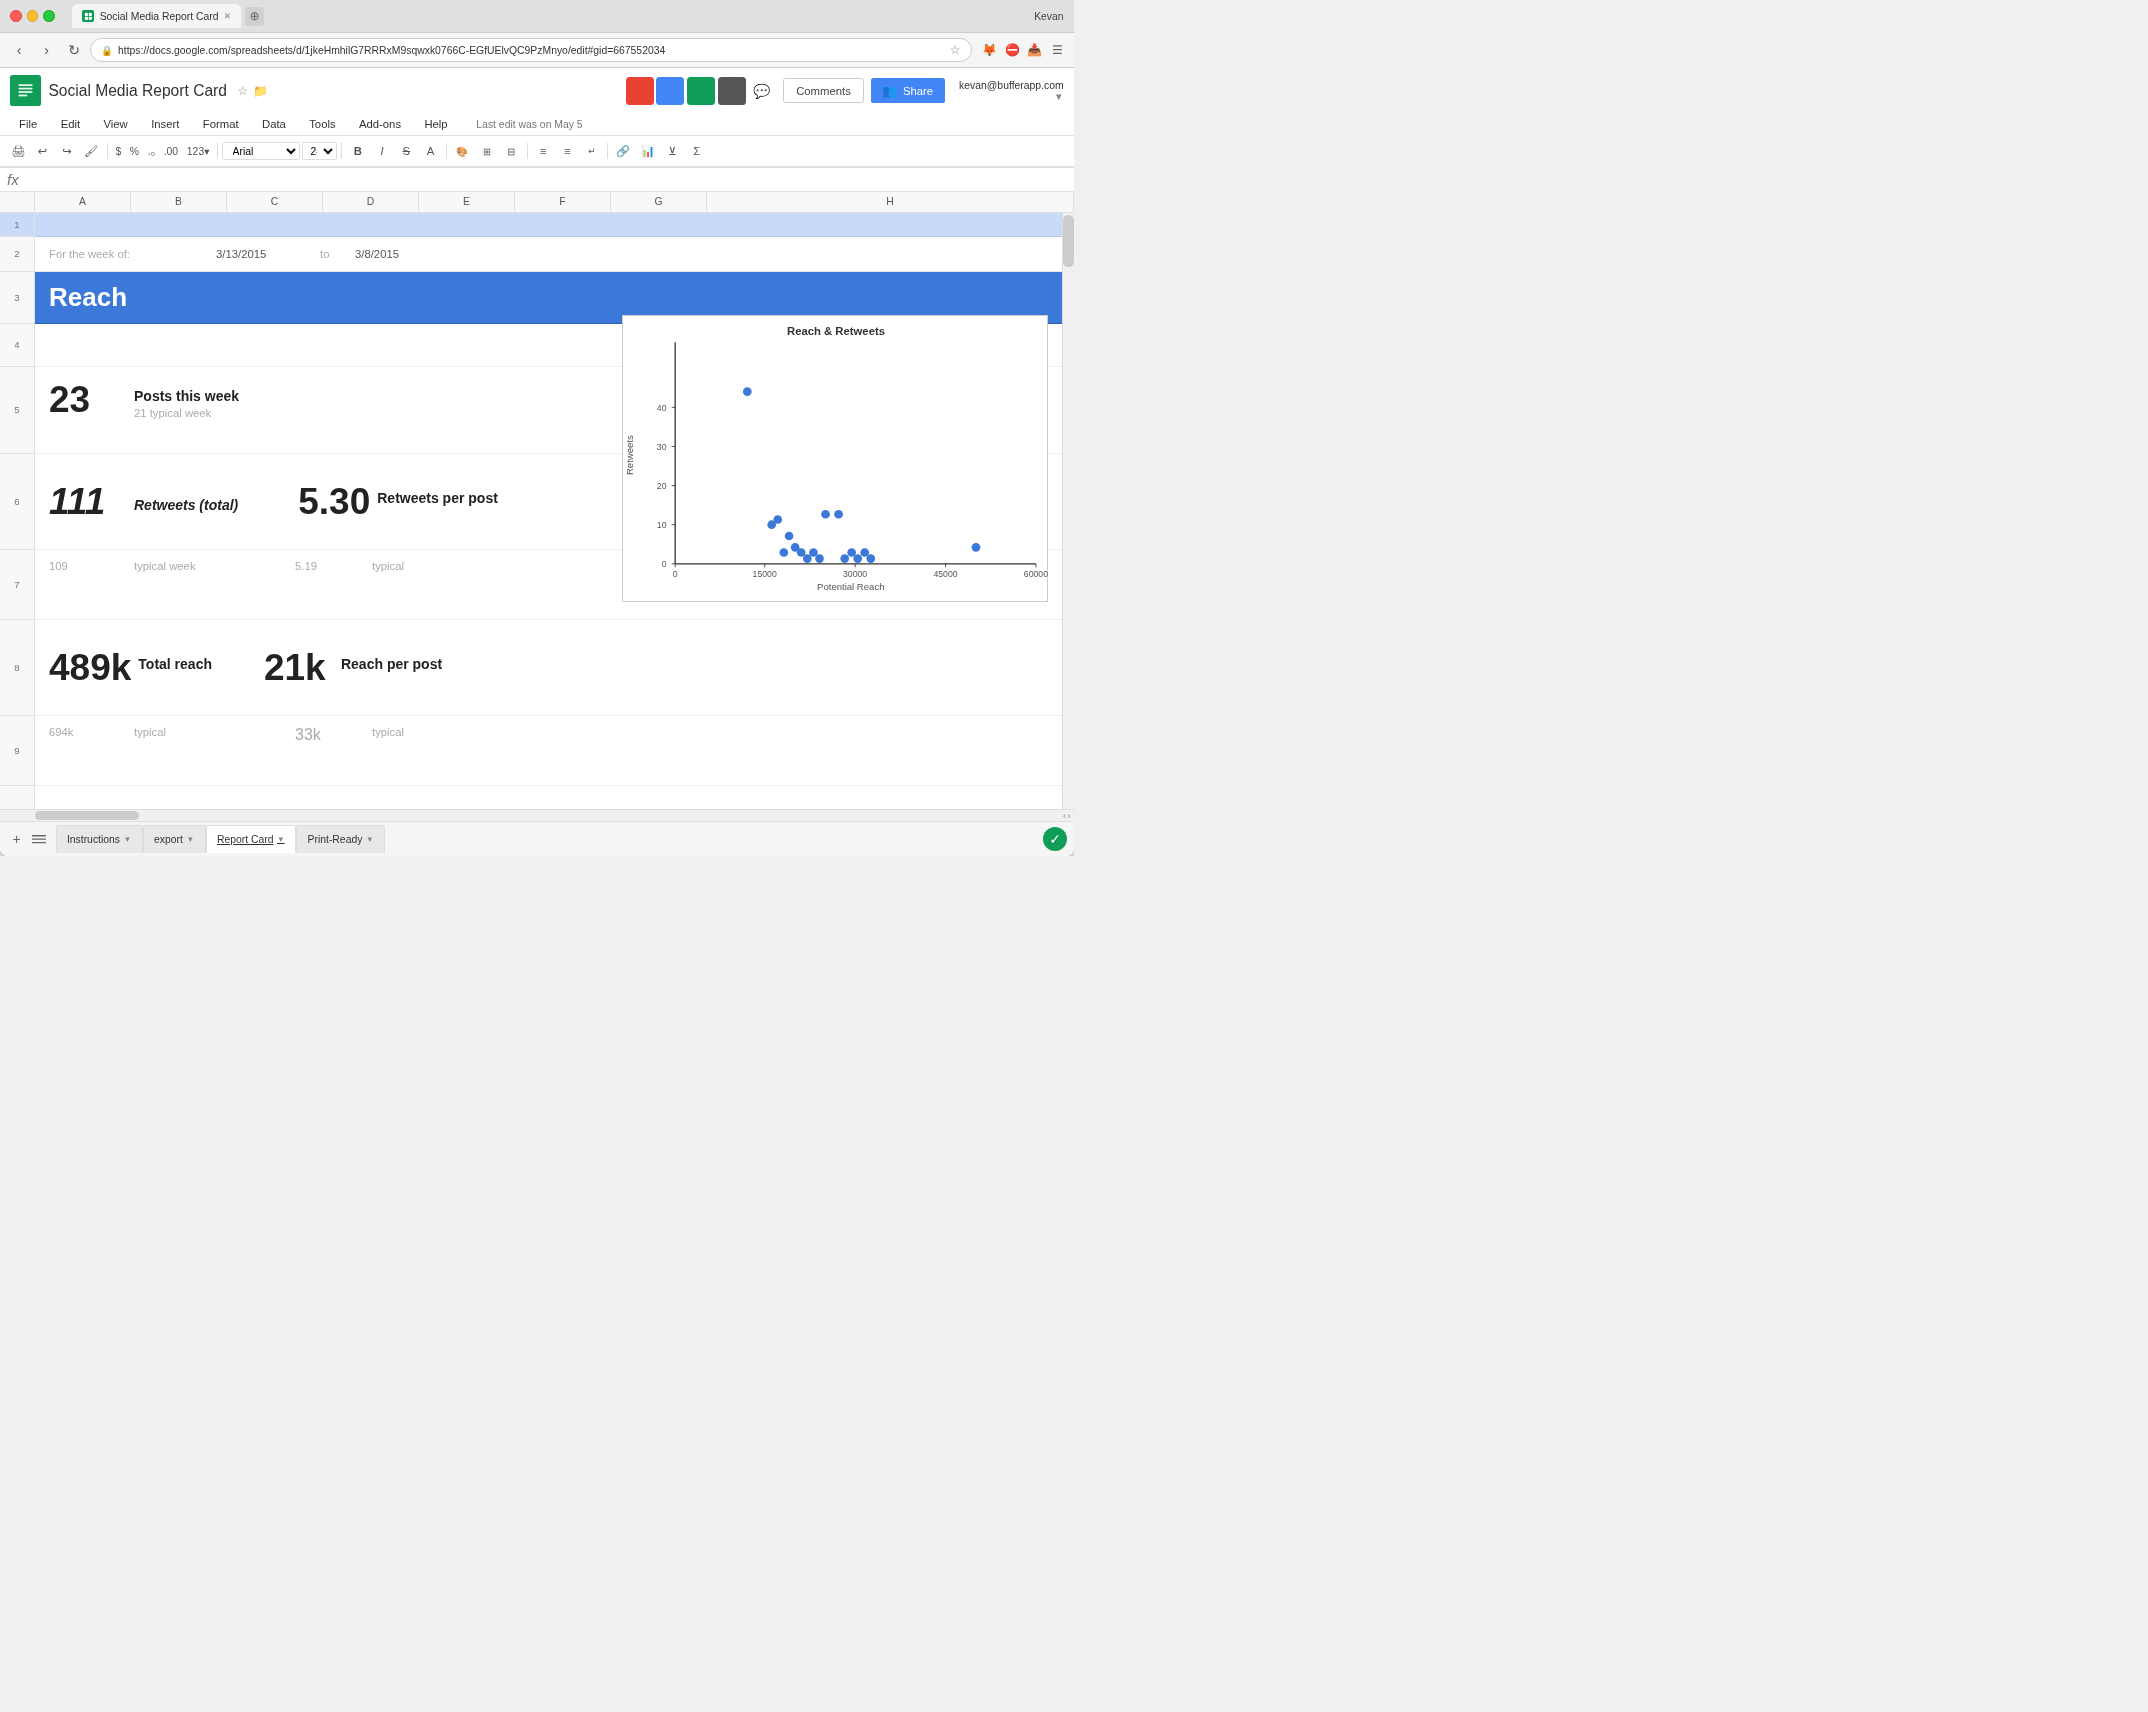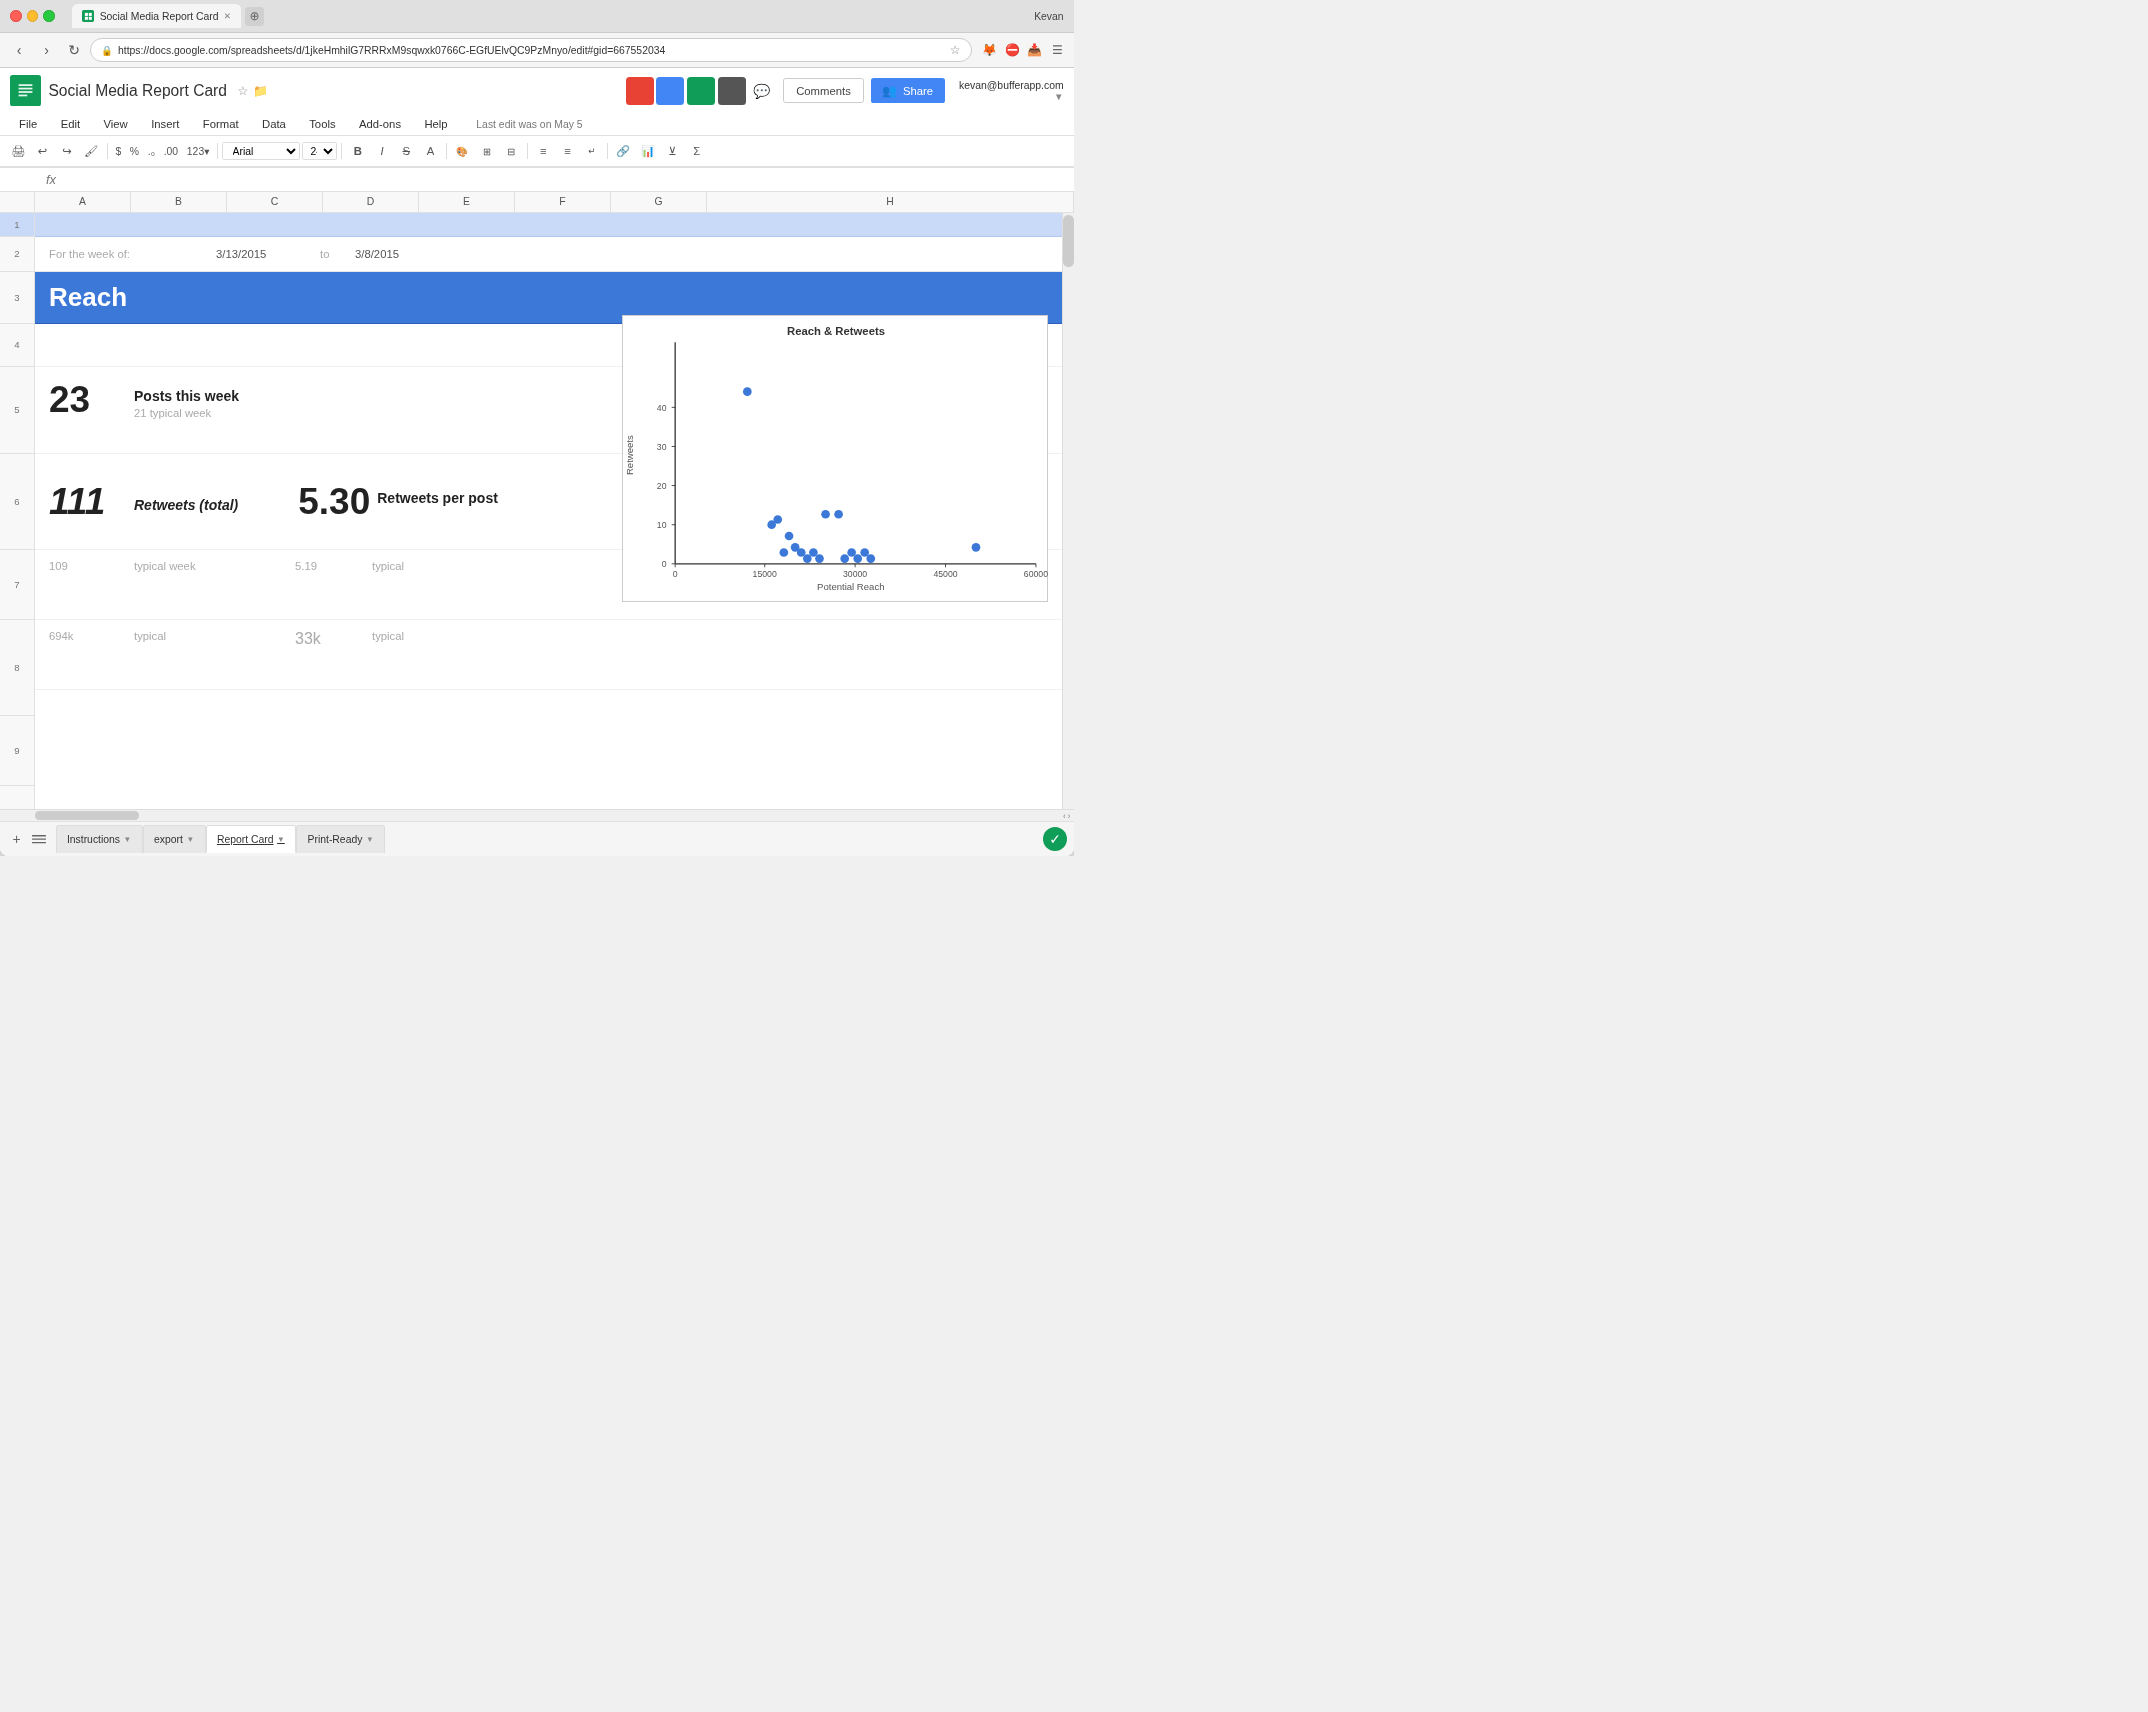--- a/index.html
+++ b/index.html
@@ -57,21 +57,21 @@
     .toolbar-sep { width: 0.9px; height: 15.6px; background: #ddd; margin: 0 2.6px; }
     .toolbar-currency { font-size: 10.4px; color: #555; padding: 0 3.5px; }
     .font-select { border: 0.9px solid #ddd; border-radius: 1.7px; padding: 1.7px 5.2px; font-size: 10.4px; background: white; min-width: 78px; }
     .font-size-select { border: 0.9px solid #ddd; border-radius: 1.7px; padding: 1.7px 3.5px; font-size: 10.4px; background: white; width: 35px; }
     .toolbar-bold { font-weight: bold; }
     .toolbar-italic { font-style: italic; }
     .toolbar-strike { text-decoration: line-through; }
     
     
     .formula-bar { display: flex; align-items: center; padding: 1.7px 7px; border-bottom: 0.9px solid #e0e0e0; background: white; height: 24px; }
-    .formula-fx { font-size: 13px; color: #777; margin-right: 7px; font-style: italic; margin-left: 39px; }
+    .formula-fx { font-size: 15px; color: #777; margin-right: 7px; font-style: italic; }
     .formula-input { flex: 1; border: none; outline: none; font-size: 11.3px; color: #333; }
     
     
     .tab-strip { height: 35px; background: #f5f5f5; border-top: 1.7px solid #e0e0e0; display: flex; align-items: center; padding: 0 7px; }
     .tab-strip-left { display: flex; align-items: center; gap: 3.5px; margin-right: 7px; }
     .tab-add { width: 19px; height: 19px; display: flex; align-items: center; justify-content: center; font-size: 14px; color: #666; cursor: pointer; }
     .tab-list { width: 19px; height: 19px; display: flex; align-items: center; justify-content: center; cursor: pointer; }
     .sheet-tab { padding: 3.5px 10.4px; font-size: 10.4px; color: #333; background: #e8e8e8; border-radius: 2.6px 2.6px 0 0; cursor: pointer; display: flex; align-items: center; gap: 3.5px; height: 28px; border: 0.9px solid #ddd; border-bottom: none; }
     .sheet-tab.active { background: white; border-bottom: 1.7px solid white; color: #333; text-decoration: underline; }
     .sheet-tab-arrow { font-size: 7.8px; color: #888; }
@@ -375,20 +375,34 @@
             </div>
           </div>
 
           <div style="height:70px;background:white;border-bottom:0.9px solid #f0f0f0;display:flex;align-items:flex-start;padding:10.4px 0 0 14px;">
             <span style="color:#aaa;font-size:11.3px;min-width:78px;">109</span>
             <span style="color:#aaa;font-size:11.3px;padding-left:7px;min-width:130px;">typical week</span>
             <span style="color:#aaa;font-size:11.3px;min-width:70px;margin-left:38px;">5.19</span>
             <span style="color:#aaa;font-size:11.3px;padding-left:7px;">typical</span>
           </div>
 
+          <div style="height:96px;background:white;border-bottom:0.9px solid #f0f0f0;display:flex;align-items:center;padding:0 0 0 14px;">
+            <div style="display:flex;align-items:flex-start;flex:0 0 auto;">
+              <span style="font-size:37px;font-weight:bold;color:#222;min-width:78px;line-height:1;">489k</span>
+              <div style="display:flex;flex-direction:column;padding-top:7px;padding-left:7px;">
+                <span style="font-size:14px;font-weight:bold;color:#222;">Total reach</span>
+              </div>
+            </div>
+            <div style="display:flex;align-items:flex-start;margin-left:52px;flex:0 0 auto;">
+              <span style="font-size:37px;font-weight:bold;color:#222;min-width:70px;line-height:1;">21k</span>
+              <div style="display:flex;flex-direction:column;padding-top:7px;padding-left:7px;">
+                <span style="font-size:14px;font-weight:bold;color:#222;">Reach per post</span>
+              </div>
+            </div>
+          </div>
 
           <div style="height:70px;background:white;border-bottom:0.9px solid #f0f0f0;display:flex;align-items:flex-start;padding:10.4px 0 0 14px;">
             <span style="color:#aaa;font-size:11.3px;min-width:78px;">694k</span>
             <span style="color:#aaa;font-size:11.3px;padding-left:7px;min-width:130px;">typical</span>
             <span style="color:#aaa;font-size:16px;min-width:70px;margin-left:38px;">33k</span>
             <span style="color:#aaa;font-size:11.3px;padding-left:7px;">typical</span>
           </div>
 
           <div style="height:61px;background:white;"></div>
         </div>

